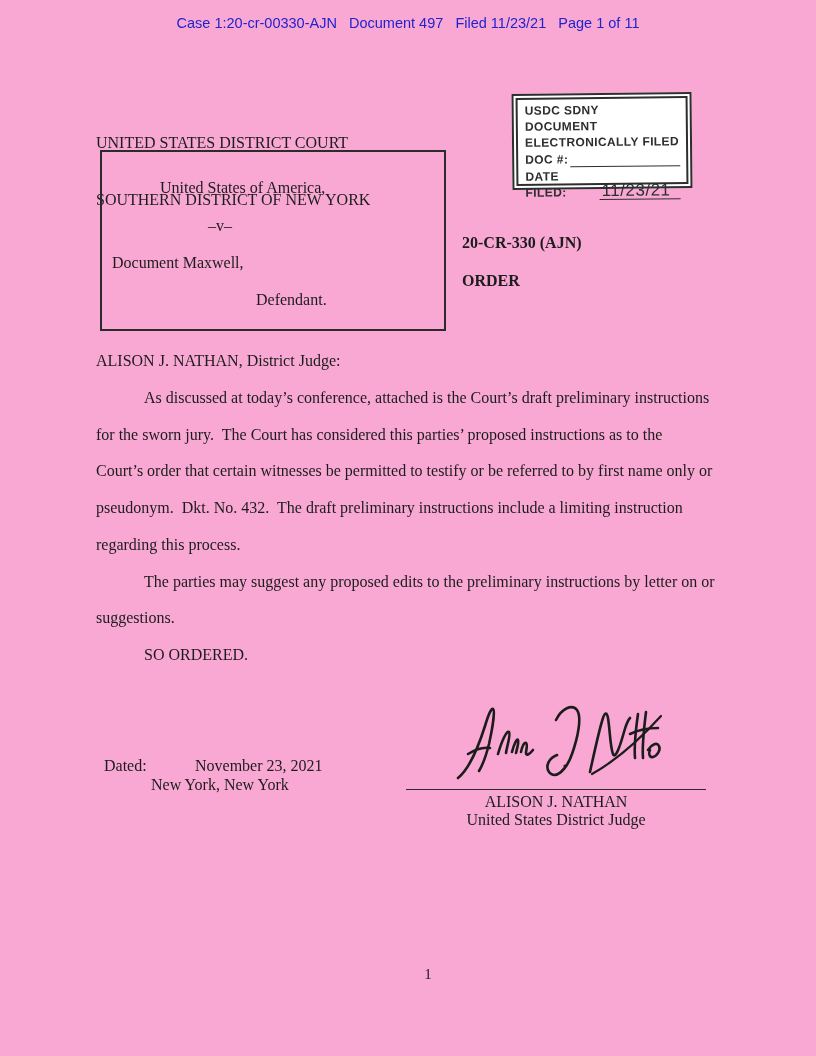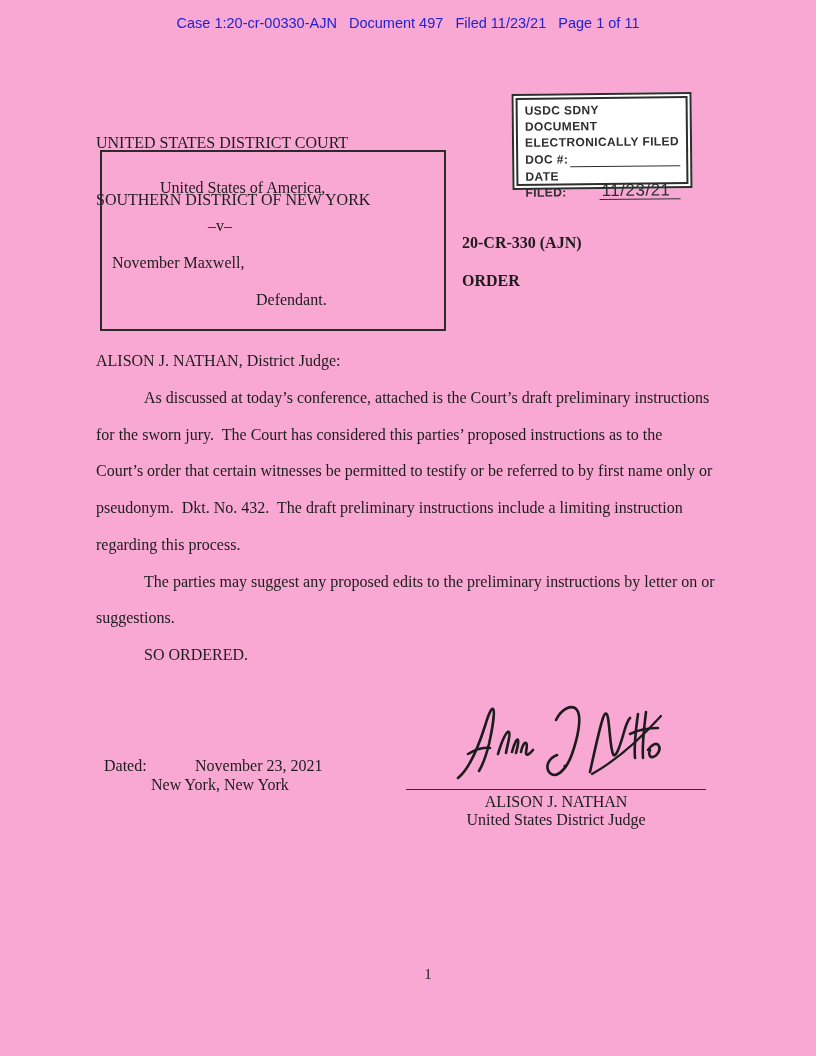--- a/index.html
+++ b/index.html
@@ -177,21 +177,21 @@
       <div class="stamp-date-row">
         <span>DATE FILED:</span>
         <span class="stamp-date-value">11/23/21</span>
       </div>
     </div>
   </div>
 
   <div class="caption-box">
     <div class="caption-plaintiff">United States of America,</div>
     <div class="caption-versus">–v–</div>
-    <div class="caption-defendant">November Maxwell,</div>
+    <div class="caption-defendant">Document Maxwell,</div>
     <div class="caption-deflabel">Defendant.</div>
   </div>
 
   <div class="case-ref">
     <div>20-CR-330 (AJN)</div>
     <div class="order-title">ORDER</div>
   </div>
 
   <div class="judge-line">ALISON J. NATHAN, District Judge:</div>
 

